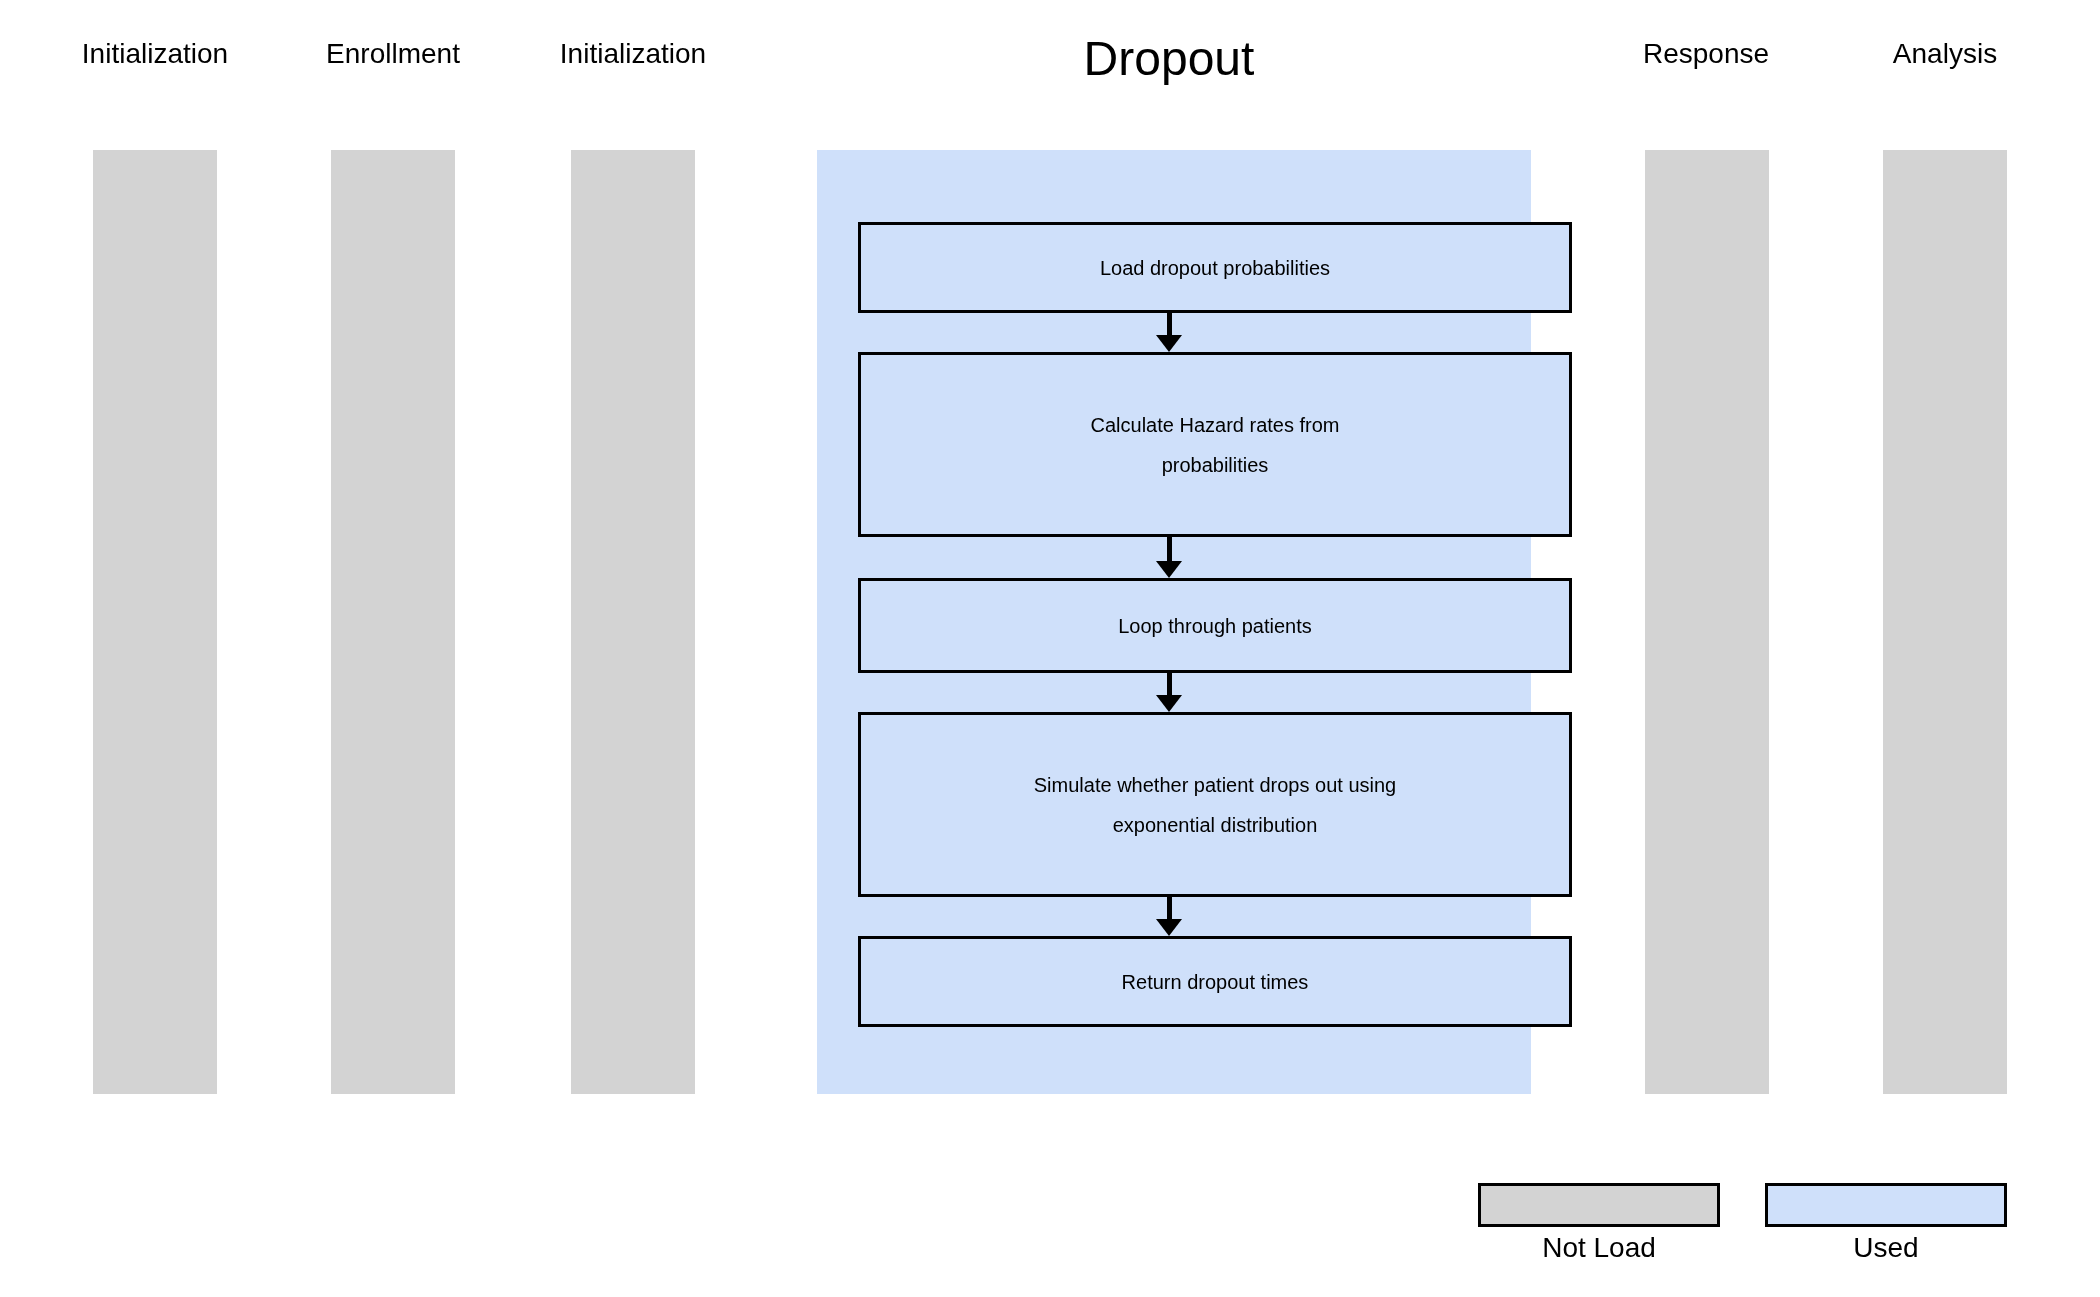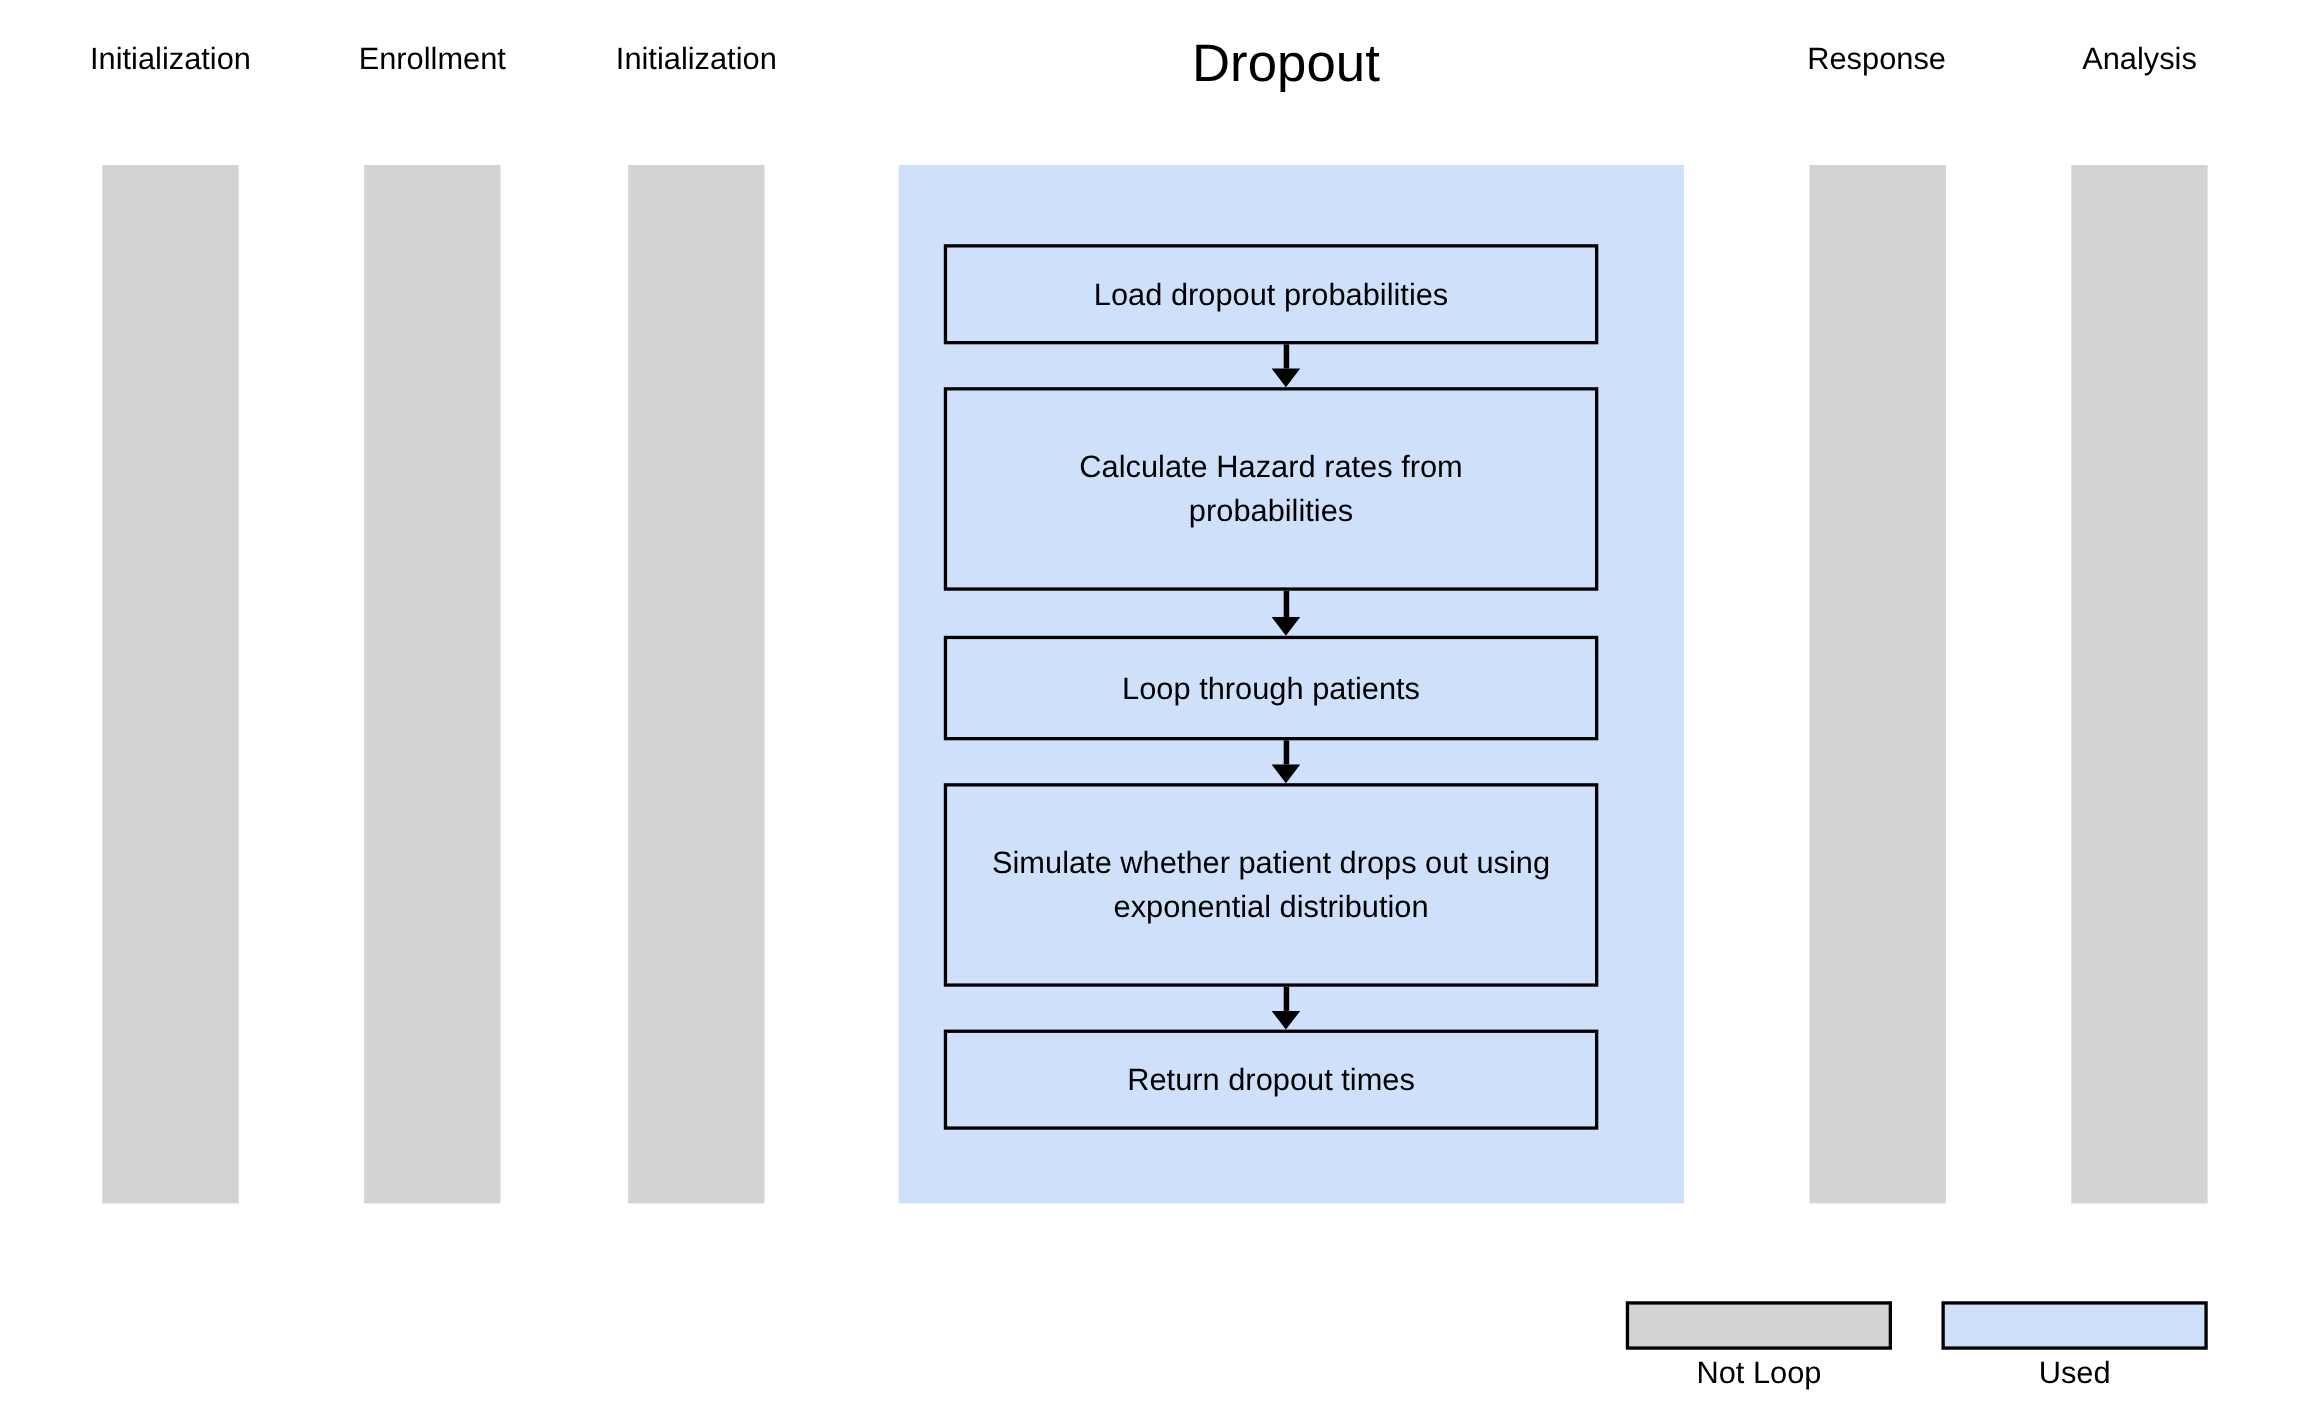--- a/index.html
+++ b/index.html
@@ -35,26 +35,26 @@
     position:absolute;top:150px;width:124px;height:944px;
     background:var(--not-used);
   }
   .col-1{left:93px;} .col-2{left:331px;} .col-3{left:571px;}
   .col-5{left:1645px;} .col-6{left:1883px;}
   .dropout-panel{
     position:absolute;left:817px;top:150px;width:714px;height:944px;
     background:var(--used);
   }
   .flow-box{
-    position:absolute;left:858px;width:595px;
+    position:absolute;left:858px;width:714px;
     box-sizing:border-box;
     border:3px solid var(--outline);
     background:var(--used);
     display:flex;flex-direction:column;align-items:center;justify-content:center;
-    font-size:28px;line-height:40px;text-align:center;
+    font-size:20px;line-height:40px;text-align:center;
   }
   .box-1{top:222px;height:91px;}
   .box-2{top:352px;height:185px;}
   .box-3{top:578px;height:95px;}
   .box-4{top:712px;height:185px;}
   .box-5{top:936px;height:91px;}
   .flow-arrow{
     position:absolute;left:1169px;width:28px;
     transform:translateX(-50%);
     display:flex;flex-direction:column;align-items:center;
@@ -140,16 +140,16 @@
     <div class="stem"></div>
     <div class="head"></div>
   </div>
 
   <div class="flow-box box-5">
     <div>Return dropout times</div>
   </div>
 
   <div class="legend-swatch sw-not-used"></div>
   <div class="legend-swatch sw-used"></div>
-  <div class="legend-label ll-not-used">Not Loop</div>
+  <div class="legend-label ll-not-used">Not Load</div>
   <div class="legend-label ll-used">Used</div>
 
 </div>
 
 </body></html>

